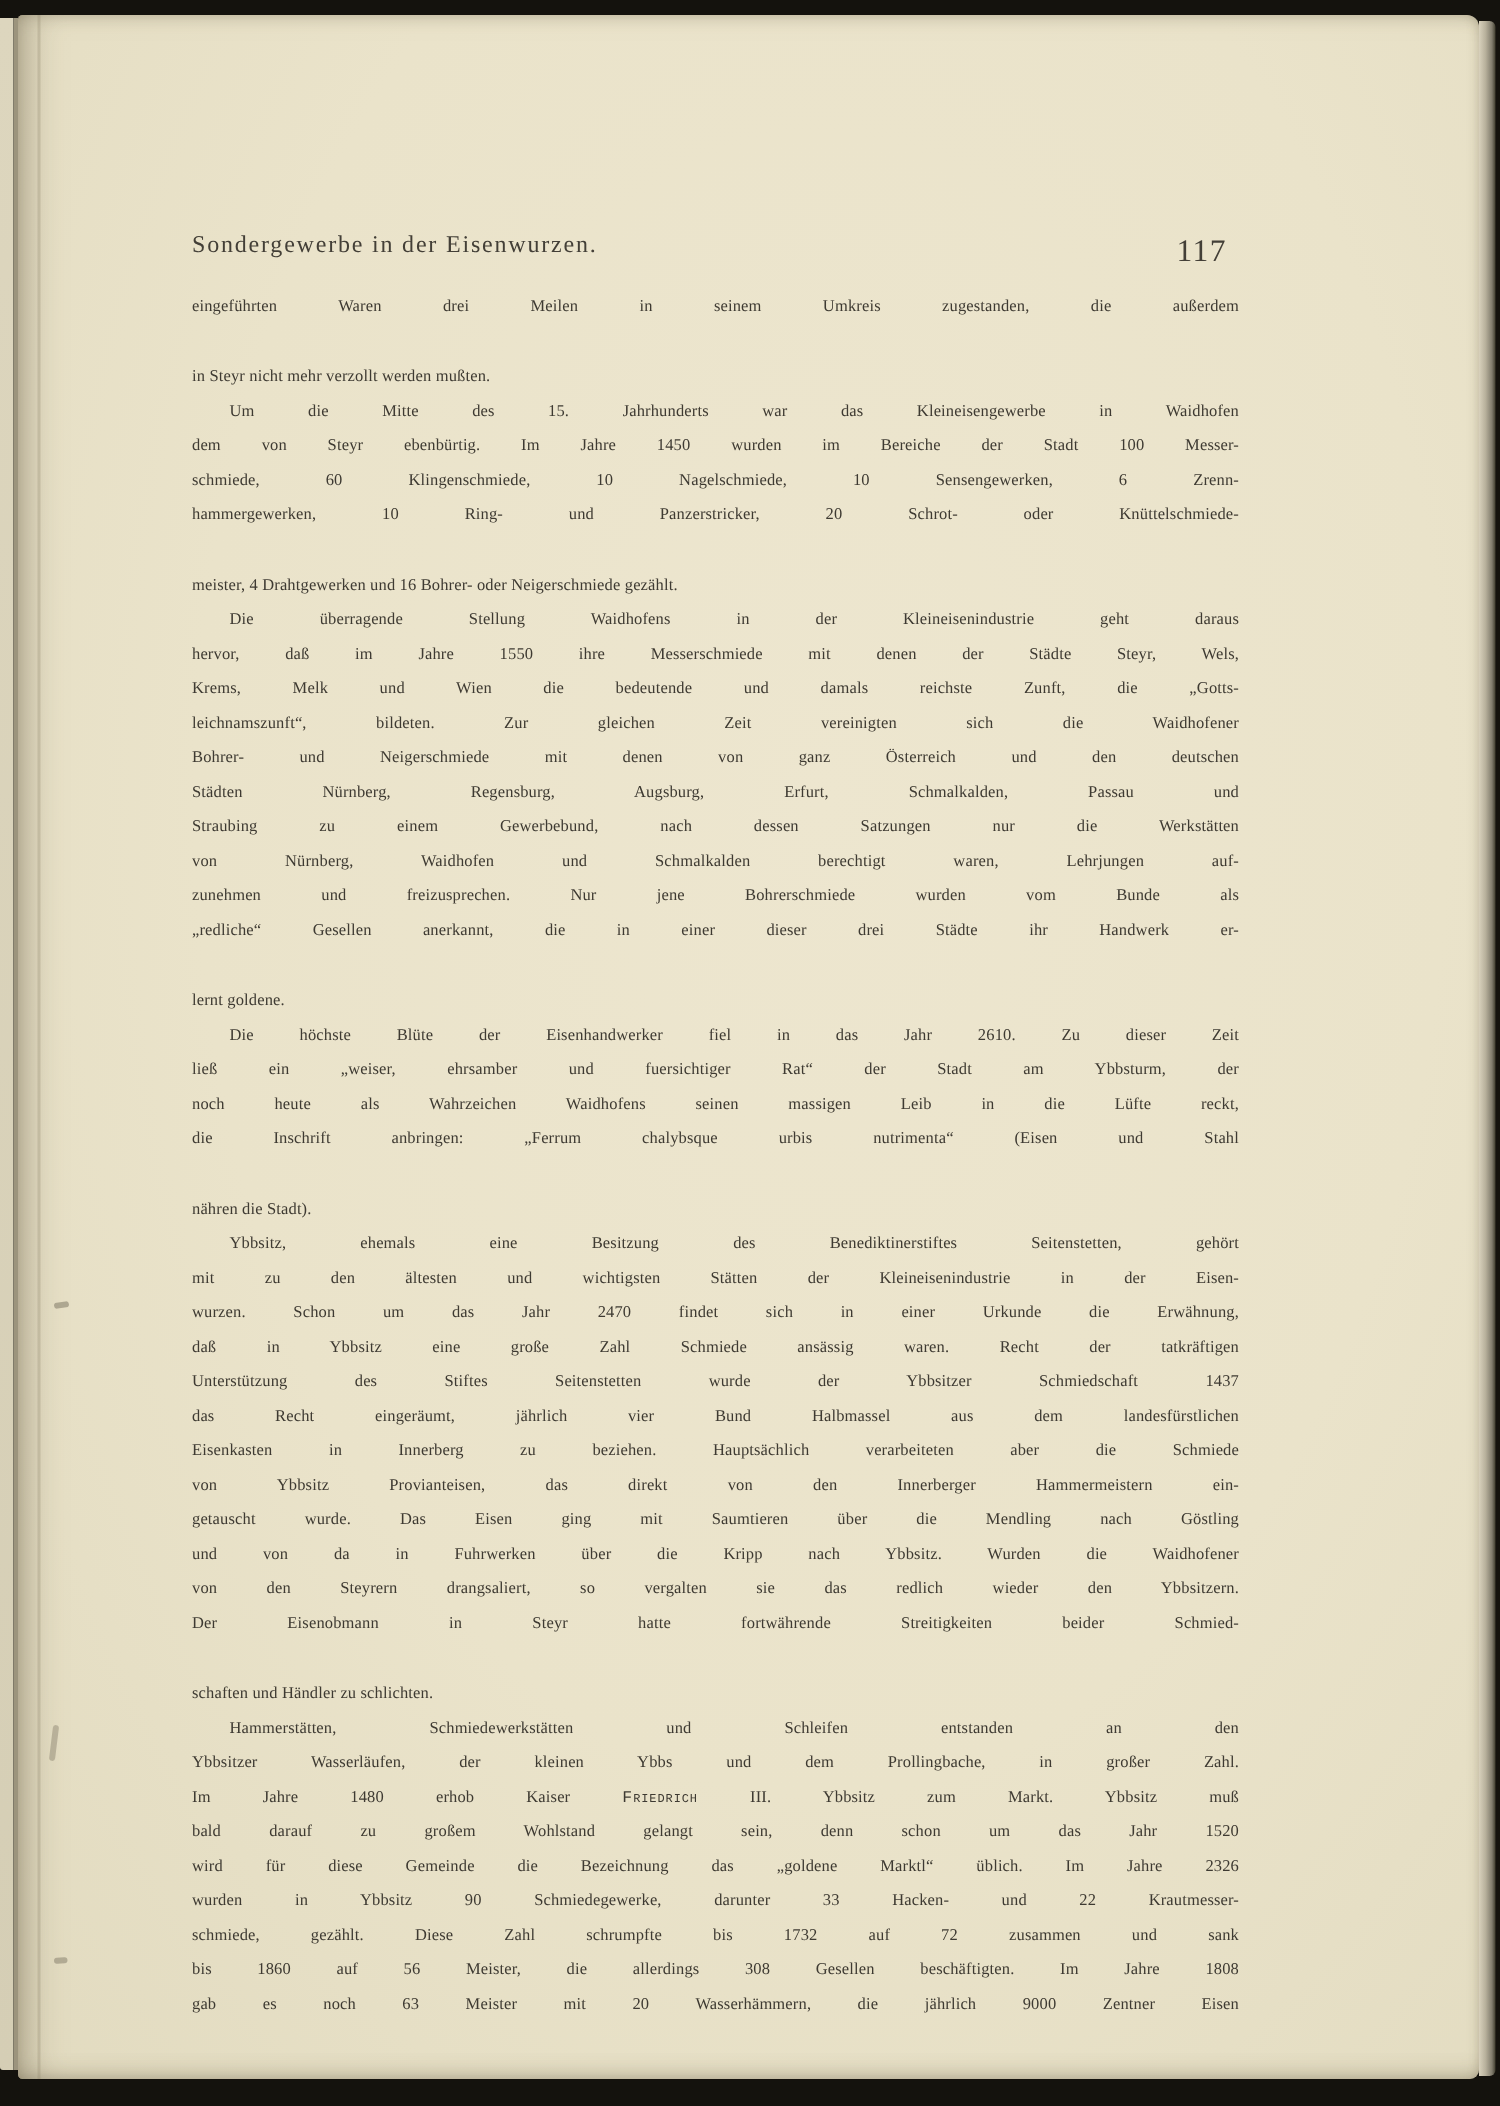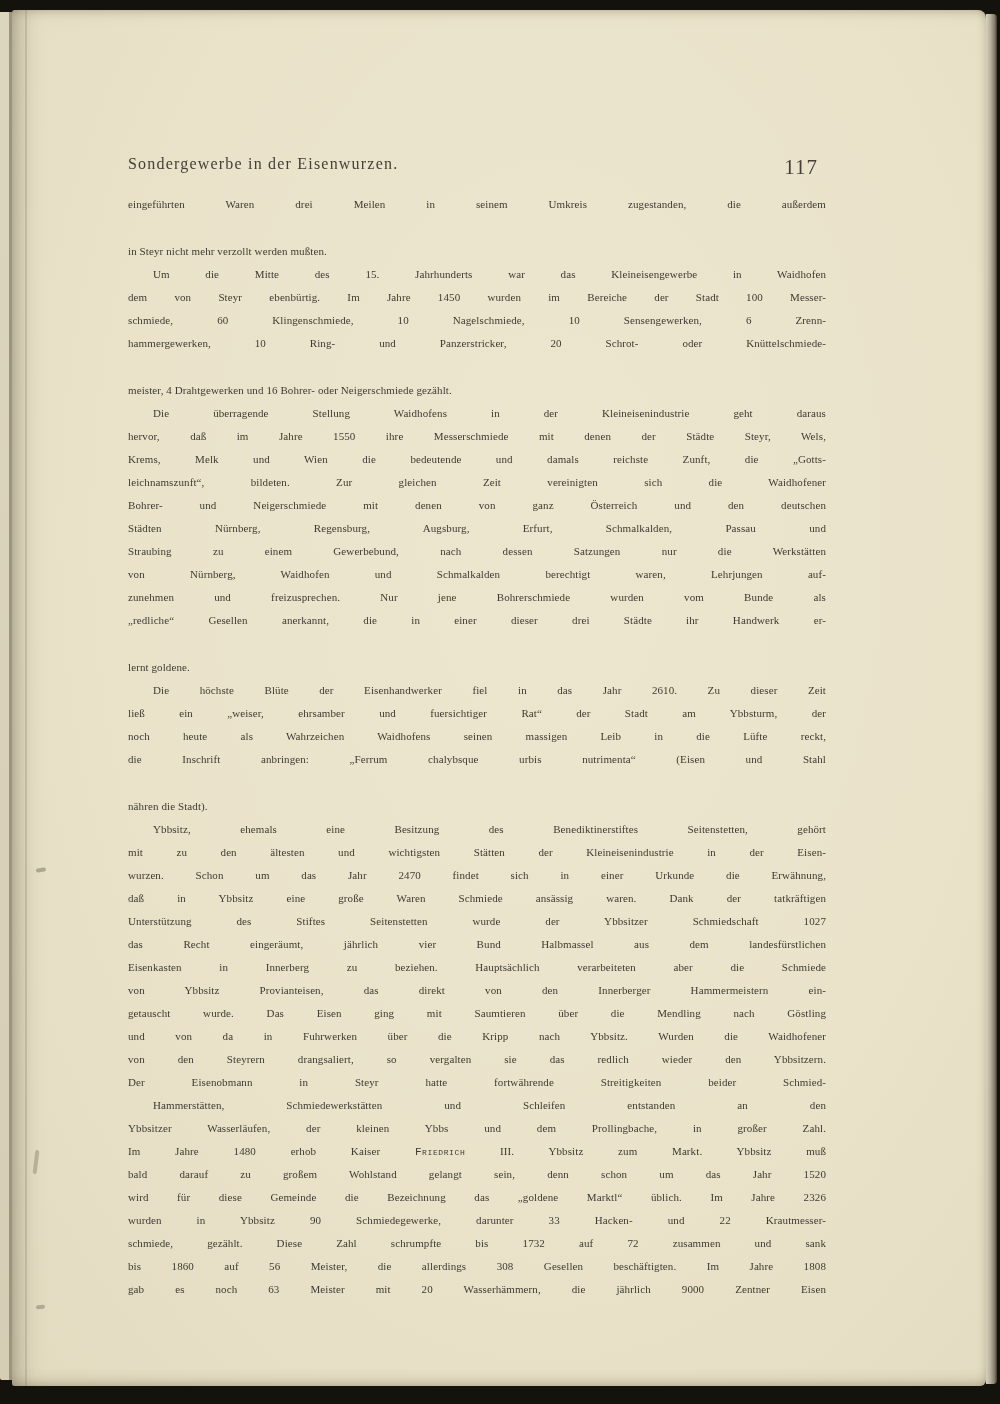--- a/index.html
+++ b/index.html
@@ -89,29 +89,30 @@
       <div class="line">„redliche“ Gesellen anerkannt, die in einer dieser drei Städte ihr Handwerk er-</div>
       <div class="line para-end">lernt goldene.</div>
       <div class="line indent">Die höchste Blüte der Eisenhandwerker fiel in das Jahr 2610. Zu dieser Zeit</div>
       <div class="line">ließ ein „weiser, ehrsamber und fuersichtiger Rat“ der Stadt am Ybbsturm, der</div>
       <div class="line">noch heute als Wahrzeichen Waidhofens seinen massigen Leib in die Lüfte reckt,</div>
       <div class="line">die Inschrift anbringen: „Ferrum chalybsque urbis nutrimenta“ (Eisen und Stahl</div>
       <div class="line para-end">nähren die Stadt).</div>
       <div class="line indent">Ybbsitz, ehemals eine Besitzung des Benediktinerstiftes Seitenstetten, gehört</div>
       <div class="line">mit zu den ältesten und wichtigsten Stätten der Kleineisenindustrie in der Eisen-</div>
       <div class="line">wurzen. Schon um das Jahr 2470 findet sich in einer Urkunde die Erwähnung,</div>
-      <div class="line">daß in Ybbsitz eine große Waren Schmiede ansässig waren. Dank der tatkräftigen</div>
-      <div class="line">Unterstützung des Stiftes Seitenstetten wurde der Ybbsitzer Schmiedschaft 1027</div>
+      <div class="line">daß in Ybbsitz eine große Zahl Schmiede ansässig waren. Recht der tatkräftigen</div>
+      <div class="line">Unterstützung des Stiftes Seitenstetten wurde der Ybbsitzer Schmiedschaft 1437</div>
       <div class="line">das Recht eingeräumt, jährlich vier Bund Halbmassel aus dem landesfürstlichen</div>
       <div class="line">Eisenkasten in Innerberg zu beziehen. Hauptsächlich verarbeiteten aber die Schmiede</div>
       <div class="line">von Ybbsitz Provianteisen, das direkt von den Innerberger Hammermeistern ein-</div>
       <div class="line">getauscht wurde. Das Eisen ging mit Saumtieren über die Mendling nach Göstling</div>
       <div class="line">und von da in Fuhrwerken über die Kripp nach Ybbsitz. Wurden die Waidhofener</div>
       <div class="line">von den Steyrern drangsaliert, so vergalten sie das redlich wieder den Ybbsitzern.</div>
       <div class="line">Der Eisenobmann in Steyr hatte fortwährende Streitigkeiten beider Schmied-</div>
+      <div class="line para-end">schaften und Händler zu schlichten.</div>
       <div class="line indent">Hammerstätten, Schmiedewerkstätten und Schleifen entstanden an den</div>
       <div class="line">Ybbsitzer Wasserläufen, der kleinen Ybbs und dem Prollingbache, in großer Zahl.</div>
       <div class="line">Im Jahre 1480 erhob Kaiser <span class="sc">Friedrich</span> III. Ybbsitz zum Markt. Ybbsitz muß</div>
       <div class="line">bald darauf zu großem Wohlstand gelangt sein, denn schon um das Jahr 1520</div>
       <div class="line">wird für diese Gemeinde die Bezeichnung das „goldene Marktl“ üblich. Im Jahre 2326</div>
       <div class="line">wurden in Ybbsitz 90 Schmiedegewerke, darunter 33 Hacken- und 22 Krautmesser-</div>
       <div class="line">schmiede, gezählt. Diese Zahl schrumpfte bis 1732 auf 72 zusammen und sank</div>
       <div class="line">bis 1860 auf 56 Meister, die allerdings 308 Gesellen beschäftigten. Im Jahre 1808</div>
       <div class="line">gab es noch 63 Meister mit 20 Wasserhämmern, die jährlich 9000 Zentner Eisen</div>
     </div>

